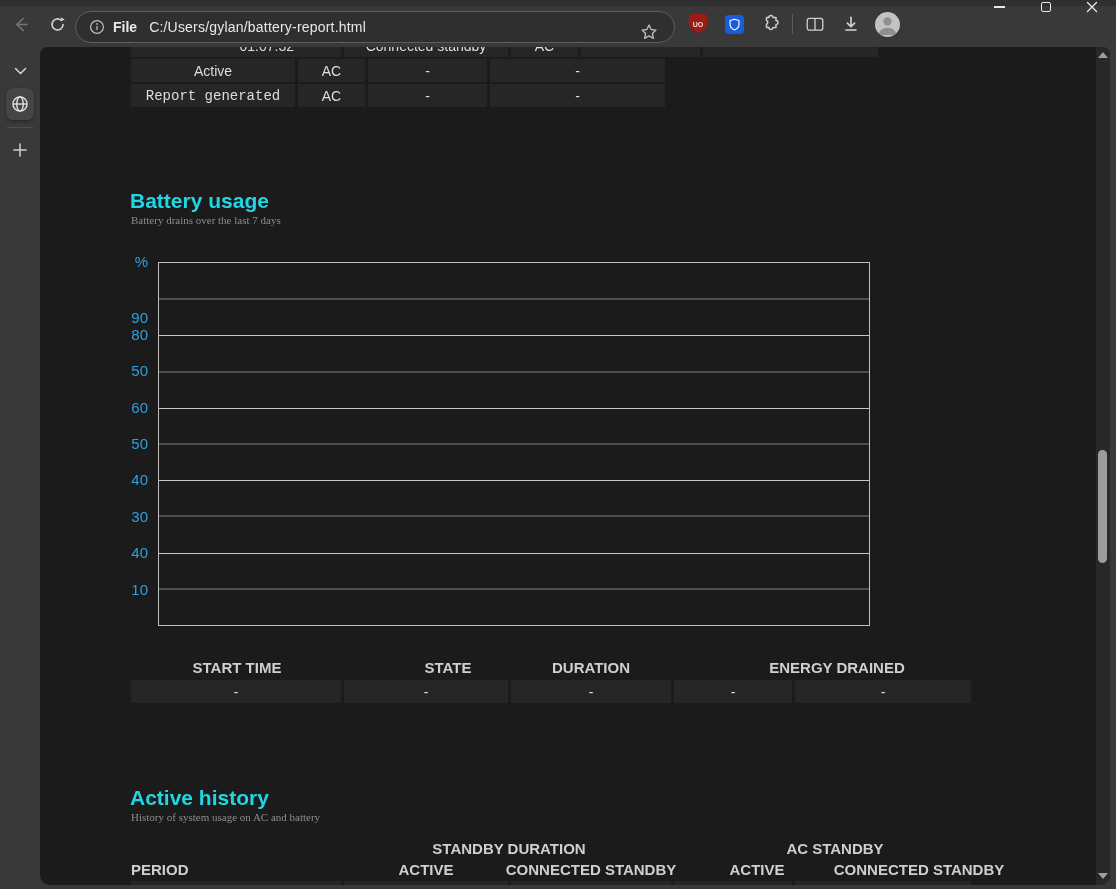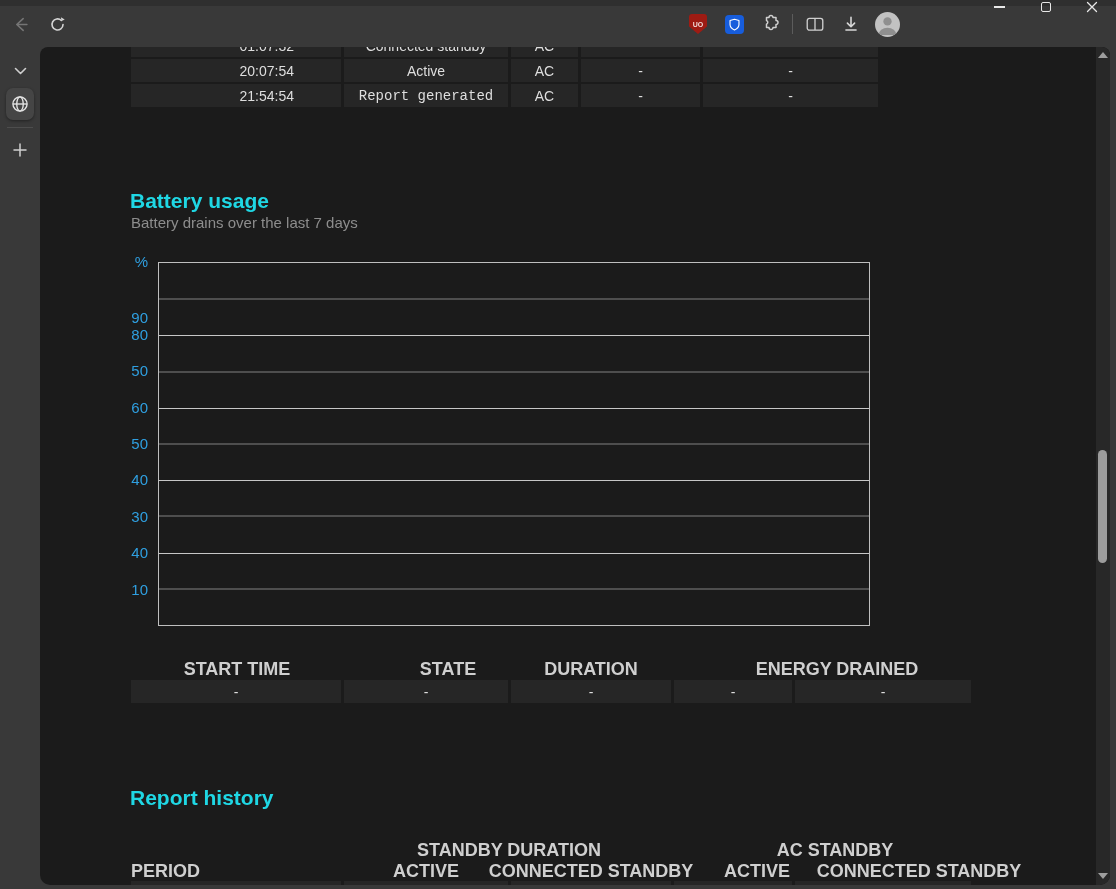--- a/index.html
+++ b/index.html
@@ -29,25 +29,25 @@
   .side-active { background:#454545; height:32px; box-shadow:0 1px 3px rgba(0,0,0,.4); }
   .side-div { position:absolute; left:7px; top:80px; width:26px; height:1px; background:#4d4d4d; }
 
   
   .card { left:40px; top:47px; width:1070px; height:838px; background:#1b1b1b; border-radius:8px 8px 10px 10px; overflow:hidden; }
 
   
   .trow { display:flex; gap:3px; margin-bottom:2px; }
   .tcell { background:#262626; height:23px; display:flex; align-items:center; justify-content:center; color:#dedede; font-size:14px; }
   .c-right { justify-content:flex-end; padding-right:47px; }
-  .hdr { position:absolute; transform:translateX(-50%); color:#cfcfcf; font-size:18px; font-weight:bold; white-space:nowrap; }
+  .hdr { position:absolute; transform:translateX(-50%); color:#cfcfcf; font-size:15px; font-weight:bold; white-space:nowrap; }
   .hdr-left { transform:none; }
 
   .h2 { color:#1fd7e4; font-size:21px; font-weight:bold; }
-  .sub { color:#8d8d8d; font-size:15px; }
+  .sub { color:#8d8d8d; font-size:11px;font-family:Liberation Serif, serif; }
 
   
   .ylabels { left:60px; top:215px; width:48px; height:364px; }
   .ylabels span { position:absolute; right:0; color:#2f9fe0; font-size:15px; line-height:18px; }
   .chart { left:118px; top:215px; width:712px; height:364px; border:1px solid #bfbfbf; }
   .gl { position:absolute; left:0; width:100%; }
   .gl-dim { height:2px; background:#4e4e4e; }
   .gl-bright { height:1px; background:#c7c7c7; }
 
   
@@ -67,20 +67,34 @@
         <path d="M10.5 2.5 L4.5 8 L10.5 13.5 M4.5 8 H14" stroke="#757575" stroke-width="1.5" fill="none" stroke-linecap="round" stroke-linejoin="round"></path>
       </svg>
   </div>
   <div class="tbtn" style="left:42px;">
     <svg width="17" height="17" viewBox="0 0 16 16">
         <path d="M13.2 8 A5.2 5.2 0 1 1 11.6 4.2" stroke="#d4d4d4" stroke-width="1.5" fill="none" stroke-linecap="round"></path>
         <path d="M11.2 1.2 L11.8 4.6 L14.8 3.4 Z" fill="#d4d4d4"></path>
       </svg>
   </div>
 
+  <div class="url-pill">
+    <svg style="margin-left:13px;" width="16" height="16" viewBox="0 0 16 16">
+        <circle cx="8" cy="8" r="6.4" stroke="#bdbdbd" stroke-width="1.2" fill="none"></circle>
+        <rect x="7.35" y="7" width="1.3" height="4.2" rx="0.6" fill="#bdbdbd"></rect>
+        <circle cx="8" cy="4.9" r="0.85" fill="#bdbdbd"></circle>
+      </svg>
+    <span class="file-label">File</span>
+    <span class="path">C:/Users/gylan/battery-report.html</span>
+    <div class="tbtn pill-star">
+      <svg width="18" height="18" viewBox="0 0 16 16">
+          <path d="M8 1.8 L9.9 5.8 L14.2 6.3 L11 9.3 L11.9 13.6 L8 11.4 L4.1 13.6 L5 9.3 L1.8 6.3 L6.1 5.8 Z" stroke="#bdbdbd" stroke-width="1.2" fill="none" stroke-linejoin="round"></path>
+        </svg>
+    </div>
+  </div>
 
   <div class="ext-row">
     <div class="ext-slot">
       <div class="ublock">UO</div>
     </div>
     <div class="ext-slot">
       <div class="bitwarden">
         <svg width="13" height="13" viewBox="0 0 16 16">
             <path d="M8 1.5 L13.5 3 V8 C13.5 11.2 11 13.4 8 14.8 C5 13.4 2.5 11.2 2.5 8 V3 Z" stroke="#fff" stroke-width="1.4" fill="none" stroke-linejoin="round"></path>
           </svg>
@@ -153,28 +167,26 @@
 
   <div class="abs" style="left:91px; top:-13px; width:747px;">
     <div class="trow">
       <div class="tcell c-right" style="width:210px;">01:07:32</div>
       <div class="tcell" style="width:164px;">Connected standby</div>
       <div class="tcell" style="width:67px;">AC</div>
       <div class="tcell" style="width:119px;"></div>
       <div class="tcell" style="width:175px;"></div>
     </div>
     <div class="trow">
-      <div class="tcell c-right" style="width:210px;">20:07:54</div>
       <div class="tcell" style="width:164px;">Active</div>
       <div class="tcell" style="width:67px;">AC</div>
       <div class="tcell" style="width:119px;">-</div>
       <div class="tcell" style="width:175px;">-</div>
     </div>
     <div class="trow">
-      <div class="tcell c-right" style="width:210px;">21:54:54</div>
       <div class="tcell" style="width:164px;font-family:Liberation Mono, monospace;">Report generated</div>
       <div class="tcell" style="width:67px;">AC</div>
       <div class="tcell" style="width:119px;">-</div>
       <div class="tcell" style="width:175px;">-</div>
     </div>
   </div>
 
   <div class="abs h2" style="left:90px; top:142px;">Battery usage</div>
   <div class="abs sub" style="left:91px; top:167px;">Battery drains over the last 7 days</div>
 
@@ -209,21 +221,22 @@
   <div class="hdr" style="left:782px; top:612px;padding-left:30px;">ENERGY DRAINED</div>
 
   <div class="abs trow" style="left:91px; top:633px;">
     <div class="tcell" style="width:210px;">-</div>
     <div class="tcell" style="width:164px;">-</div>
     <div class="tcell" style="width:160px;">-</div>
     <div class="tcell" style="width:118px;">-</div>
     <div class="tcell" style="width:176px;">-</div>
   </div>
 
-  <div class="abs h2" style="left:90px; top:739px;">Report history</div>
+  <div class="abs h2" style="left:90px; top:739px;">Active history</div>
+  <div class="abs sub" style="left:91px; top:764px;">History of system usage on AC and battery</div>
 
   <div class="hdr" style="left:469px; top:793px;">STANDBY DURATION</div>
   <div class="hdr" style="left:795px; top:793px;">AC STANDBY</div>
 
   <div class="hdr hdr-left" style="left:91px; top:814px;">PERIOD</div>
   <div class="hdr" style="left:386px; top:814px;">ACTIVE</div>
   <div class="hdr" style="left:551px; top:814px;">CONNECTED STANDBY</div>
   <div class="hdr" style="left:717px; top:814px;">ACTIVE</div>
   <div class="hdr" style="left:879px; top:814px;">CONNECTED STANDBY</div>
 

